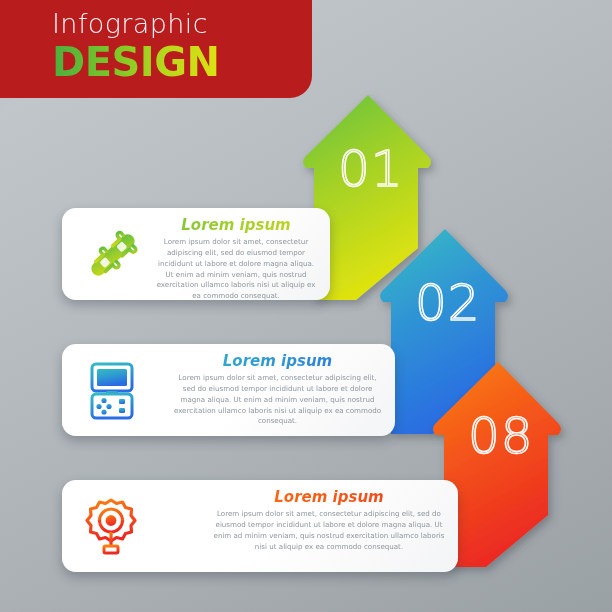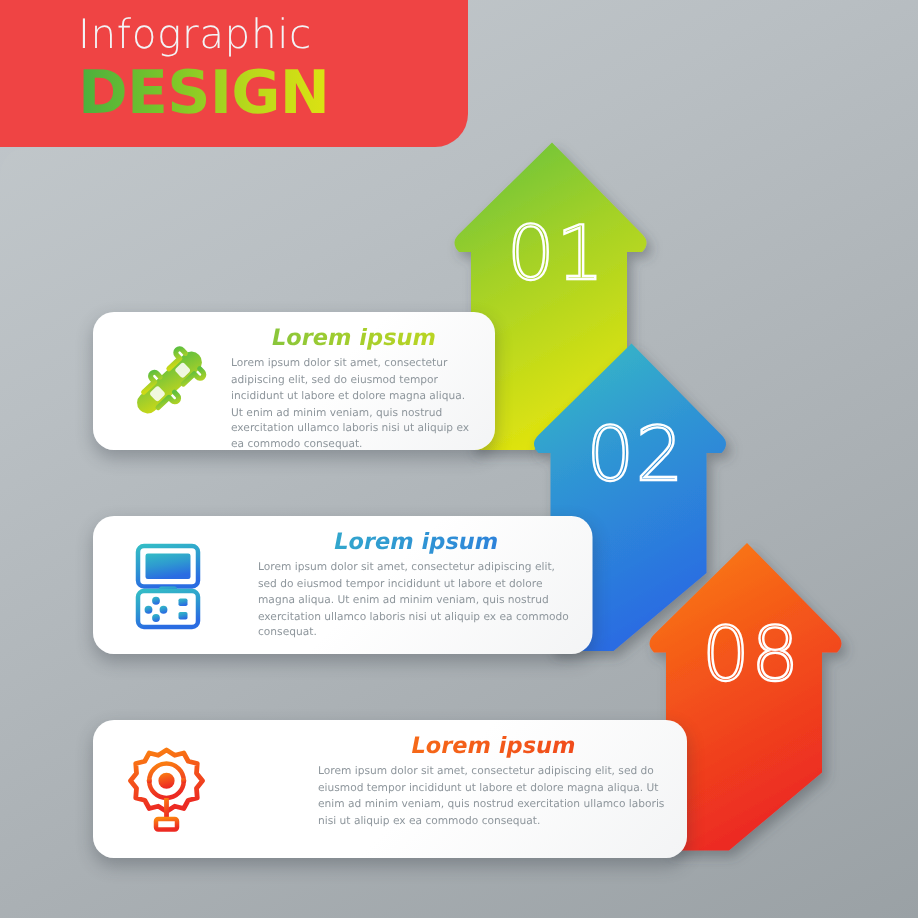--- a/index.html
+++ b/index.html
@@ -22,21 +22,21 @@
   }
   .bg-notch{
     position:absolute;left:0;top:0;width:612px;height:612px;
     background:linear-gradient(152deg,#c4cacd 0%,#b9bfc3 30%,#aab0b4 65%,#9aa1a5 100%);
     clip-path: path("M 612 0 L 612 612 L 0 612 L 0 120 Q 0 98 22 98 L 290 98 Q 312 98 312 76 L 312 0 Z");
   }
 
   
   .header{
     position:absolute;left:0;top:0;width:312px;height:98px;
-    background:#ef4444;
+    background:#b91c1c;
     border-bottom-right-radius:22px;
     z-index:5;
   }
   .header-top{
     position:absolute;left:52px;top:10px;
     font-family:"DejaVu Sans", sans-serif;
     font-size:27px;font-weight:300;letter-spacing:0.4px;
     color:#f2f4f6;
     line-height:1;
   }
@@ -58,21 +58,21 @@
     font-family:"DejaVu Sans", sans-serif;
     font-size:50px;font-weight:300;letter-spacing:1px;
     color:transparent;
     -webkit-text-stroke:1.6px #ffffff;
     line-height:1;
     pointer-events:none;
   }
 
   #arrow1{left:300px;top:88px;}
   #arrow1 .num{left:38px;top:56px;}
-  #arrow2{left:353px;top:222px;}
+  #arrow2{left:377px;top:222px;}
   #arrow2 .num{left:38px;top:56px;}
   #arrow3{left:430px;top:355px;}
   #arrow3 .num{left:38px;top:56px;}
 
   
   .card{
     position:absolute;z-index:4;
     background:linear-gradient(135deg,#ffffff 0%,#ffffff 55%,#f3f4f5 100%);
     border-radius:14px;
     box-shadow:0 5px 11px rgba(40,48,56,0.30);
@@ -102,21 +102,21 @@
   #card2 .heading{background:linear-gradient(90deg,#34b6c6 0%,#2f8fd6 60%,#2a6fe0 100%);
     -webkit-background-clip:text;background-clip:text;}
   #card3 .heading{background:linear-gradient(90deg,#f97a16 0%,#f2541a 60%,#ee3b1f 100%);
     -webkit-background-clip:text;background-clip:text;}
 
   .card .body{
     font-family:"DejaVu Sans", sans-serif;
     font-size:7.1px;line-height:1.52;
     color:#8e969c;
     margin:0;
-    text-align:left;
+    text-align:center;
   }
   #card2 .txt{left:110px;}
   #card3 .txt{left:150px;}
 </style>
 </head>
 <body>
 
 <div id="stage">
 
   <div class="bg-plate"></div>

